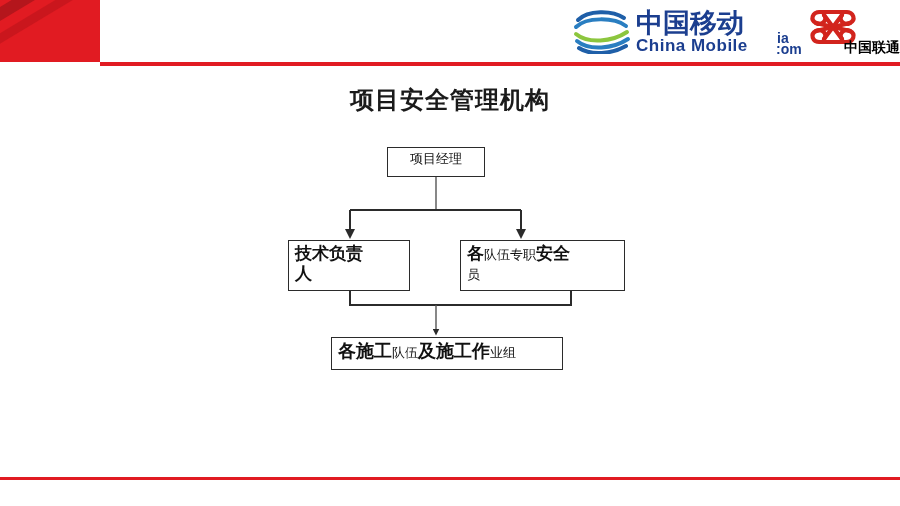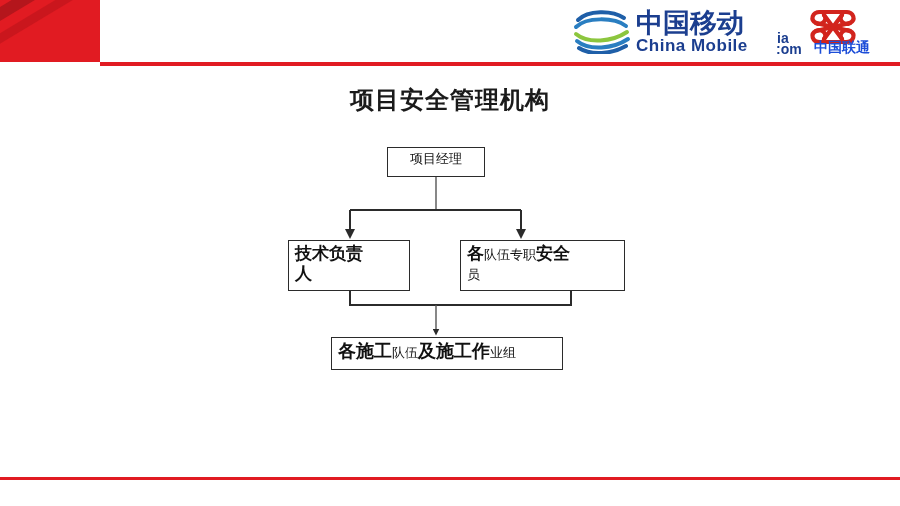--- a/index.html
+++ b/index.html
@@ -119,26 +119,26 @@
     width: 128px;
     height: 52px;
   }
   .logo-unicom .knot {
     position: absolute;
     left: 30px; top: -2px;
     width: 62px; height: 42px;
   }
   .logo-unicom .uni-cn {
     position: absolute;
-    left: 42px;
+    left: 72px;
     top: 31px;
     font-family: "DejaVu Sans", sans-serif;
     font-size: 14px;
     font-weight: bold;
-    color: #1d4ed8;
+    color: #000000;
     white-space: nowrap;
   }
   .logo-unicom .ghost-top {
     position: absolute;
     left: 5px;
     top: 22px;
     font-family: "Liberation Sans", sans-serif;
     font-size: 14px;
     font-weight: bold;
     color: #1b3e8f;

